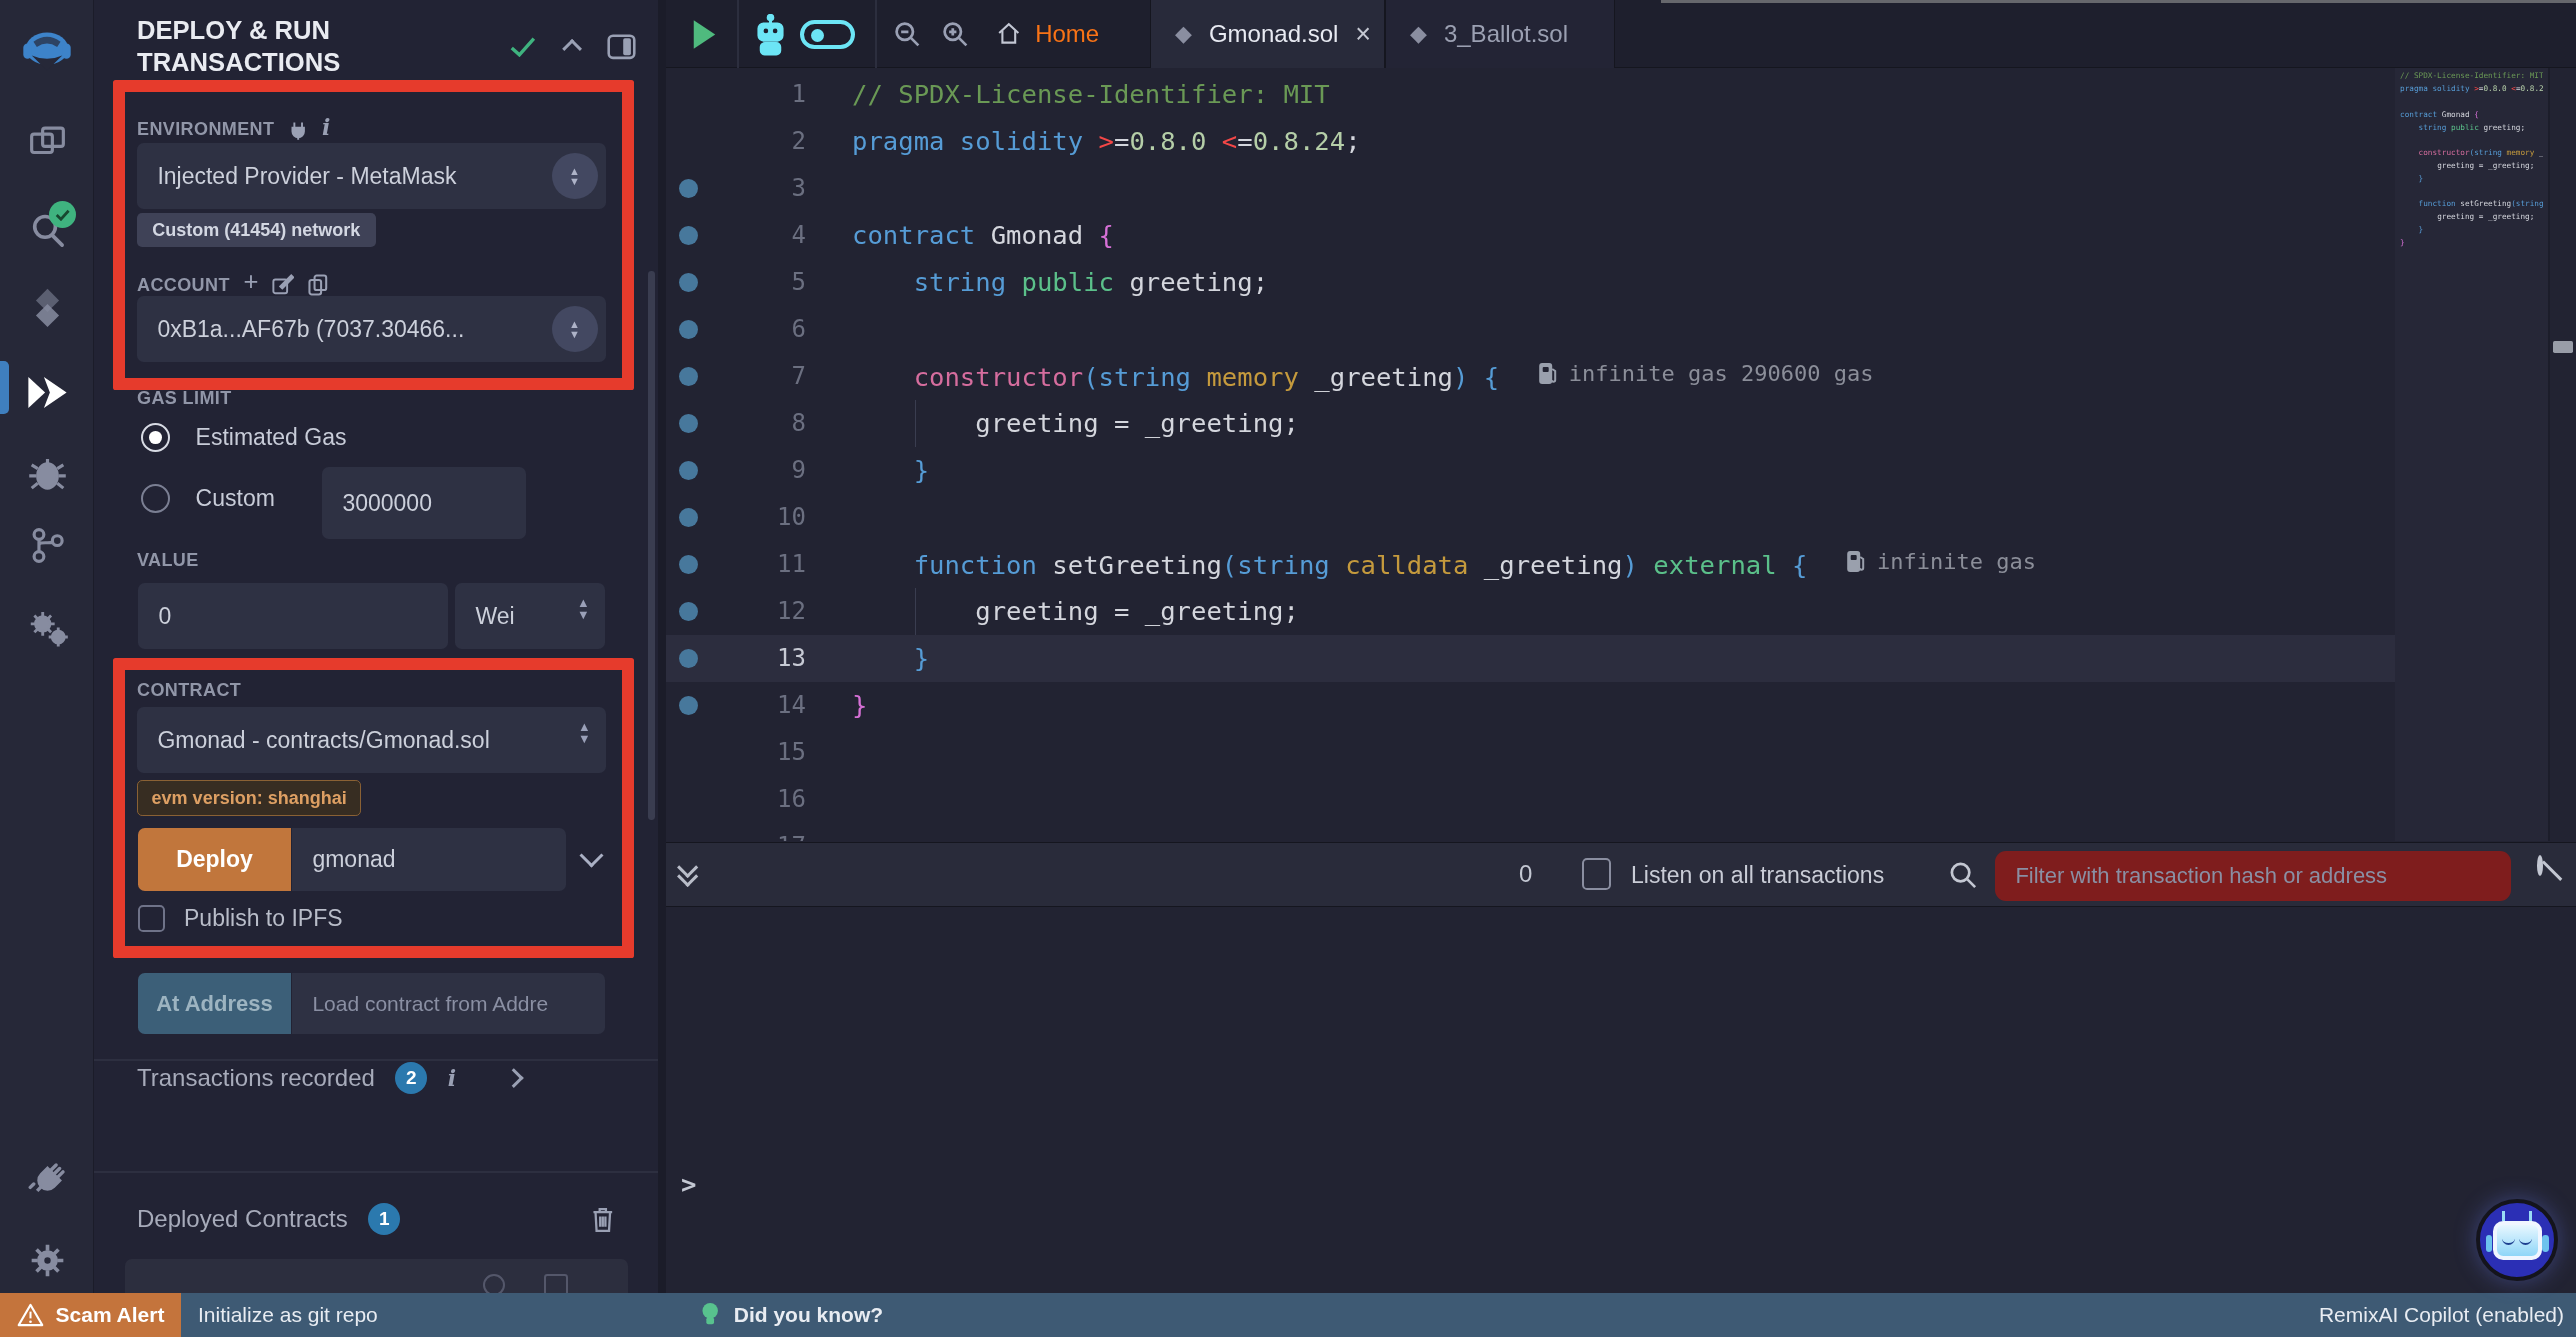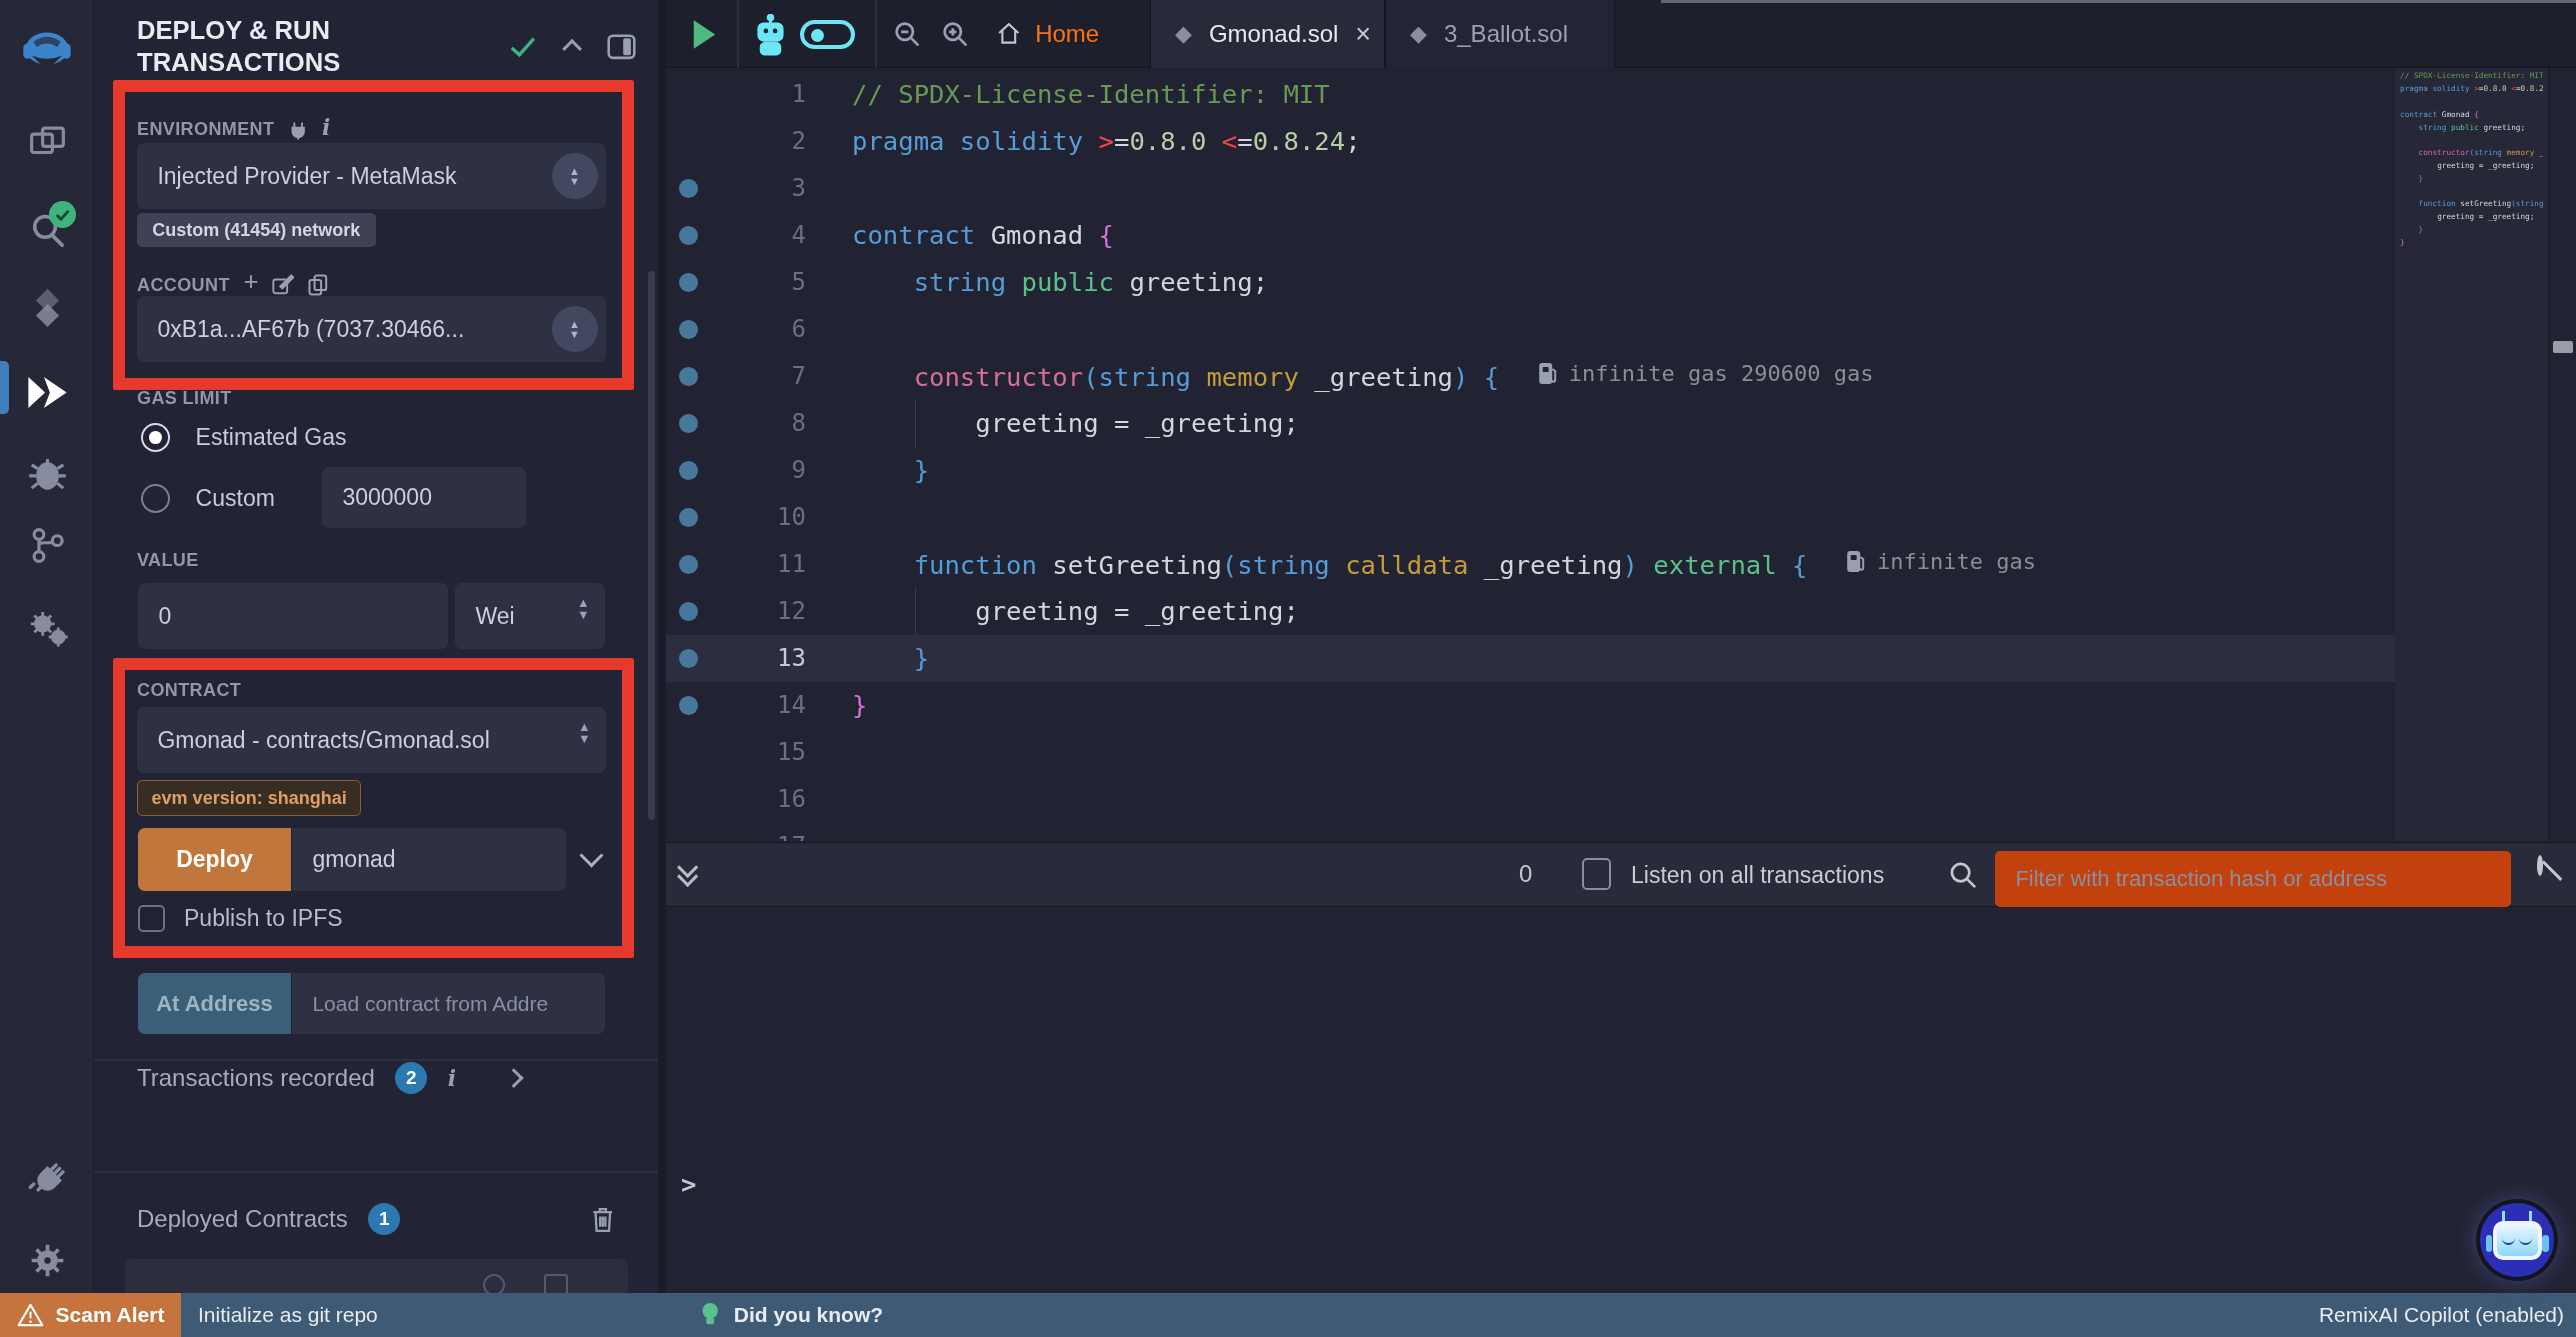--- a/index.html
+++ b/index.html
@@ -267,21 +267,21 @@
 
   <div class="seclabel" style="top:388px">GAS LIMIT</div>
   <div class="radiorow" style="top:423px">
     <span class="radio sel"></span>
     <span>Estimated Gas</span>
   </div>
   <div class="radiorow" style="top:484px">
     <span class="radio"></span>
     <span>Custom</span>
   </div>
-  <input class="txtinput" style="left: 228px; top: 467px; width: 204px; height: 61px;" value="3000000">
+  <input class="txtinput" style="left: 228px; top: 467px; width: 204px; height: 72px;" value="3000000">
 
   <div class="seclabel" style="top:550px">VALUE</div>
   <input class="txtinput" style="left: 44px; top: 583px; width: 310px; height: 66px;" value="0">
   <div class="dropdown" style="left:361px;top:583px;width:150px">
     <span>Wei</span>
     <span class="arrstep">
         <span>▲</span>
         <span>▼</span>
       </span>
   </div>
@@ -517,21 +517,21 @@
         <span class="tchev" style="display:block;margin-top:-6.8px"></span>
       </span>
     <span class="abs" style="left:854px;top:17px;color:#c3c7d2;font-size:24px">0</span>
     <span class="abs" style="left:917px;top:15.3px;width:29px;height:32px;border:2.6px solid #8a8ea0;border-radius:5.1px"></span>
     <span class="abs" style="left:966px;top:19px;color:#c9ccd6;font-size:23px">Listen on all transactions</span>
     <span class="abs" style="left:1283px;top:17px">
       <svg width="31" height="31" viewBox="0 0 32 32" fill="none" stroke="#c3c7d2" stroke-width="2.8">
           <circle cx="13" cy="13" r="9"></circle>
           <path d="M20 20 L28 28"></path>
         </svg></span>
-    <input class="txtinput" style="left: 1330px; top: 7.7px; width: 516px; height: 56px; background: #c2410c; border-radius: 5px; font-size: 22px;" placeholder="Filter with transaction hash or address">
+    <input class="txtinput" style="left: 1330px; top: 7.7px; width: 516px; height: 50px; background: #7f1d1d; border-radius: 11px; font-size: 22px;" placeholder="Filter with transaction hash or address">
     <span class="ban abs" style="left:1872px;top:15.3px"></span>
   </div>
   <div id="prompt">&gt;</div>
 </div>
 
 <div id="statusbar">
   <div id="scam">
     <svg width="27" height="24" viewBox="0 0 32 28" fill="none" stroke="#ffffff" stroke-width="2.4">
       <path d="M16 2 L30 26 H2 Z" stroke-linejoin="round"></path>
         <path d="M16 10 V18"></path>

